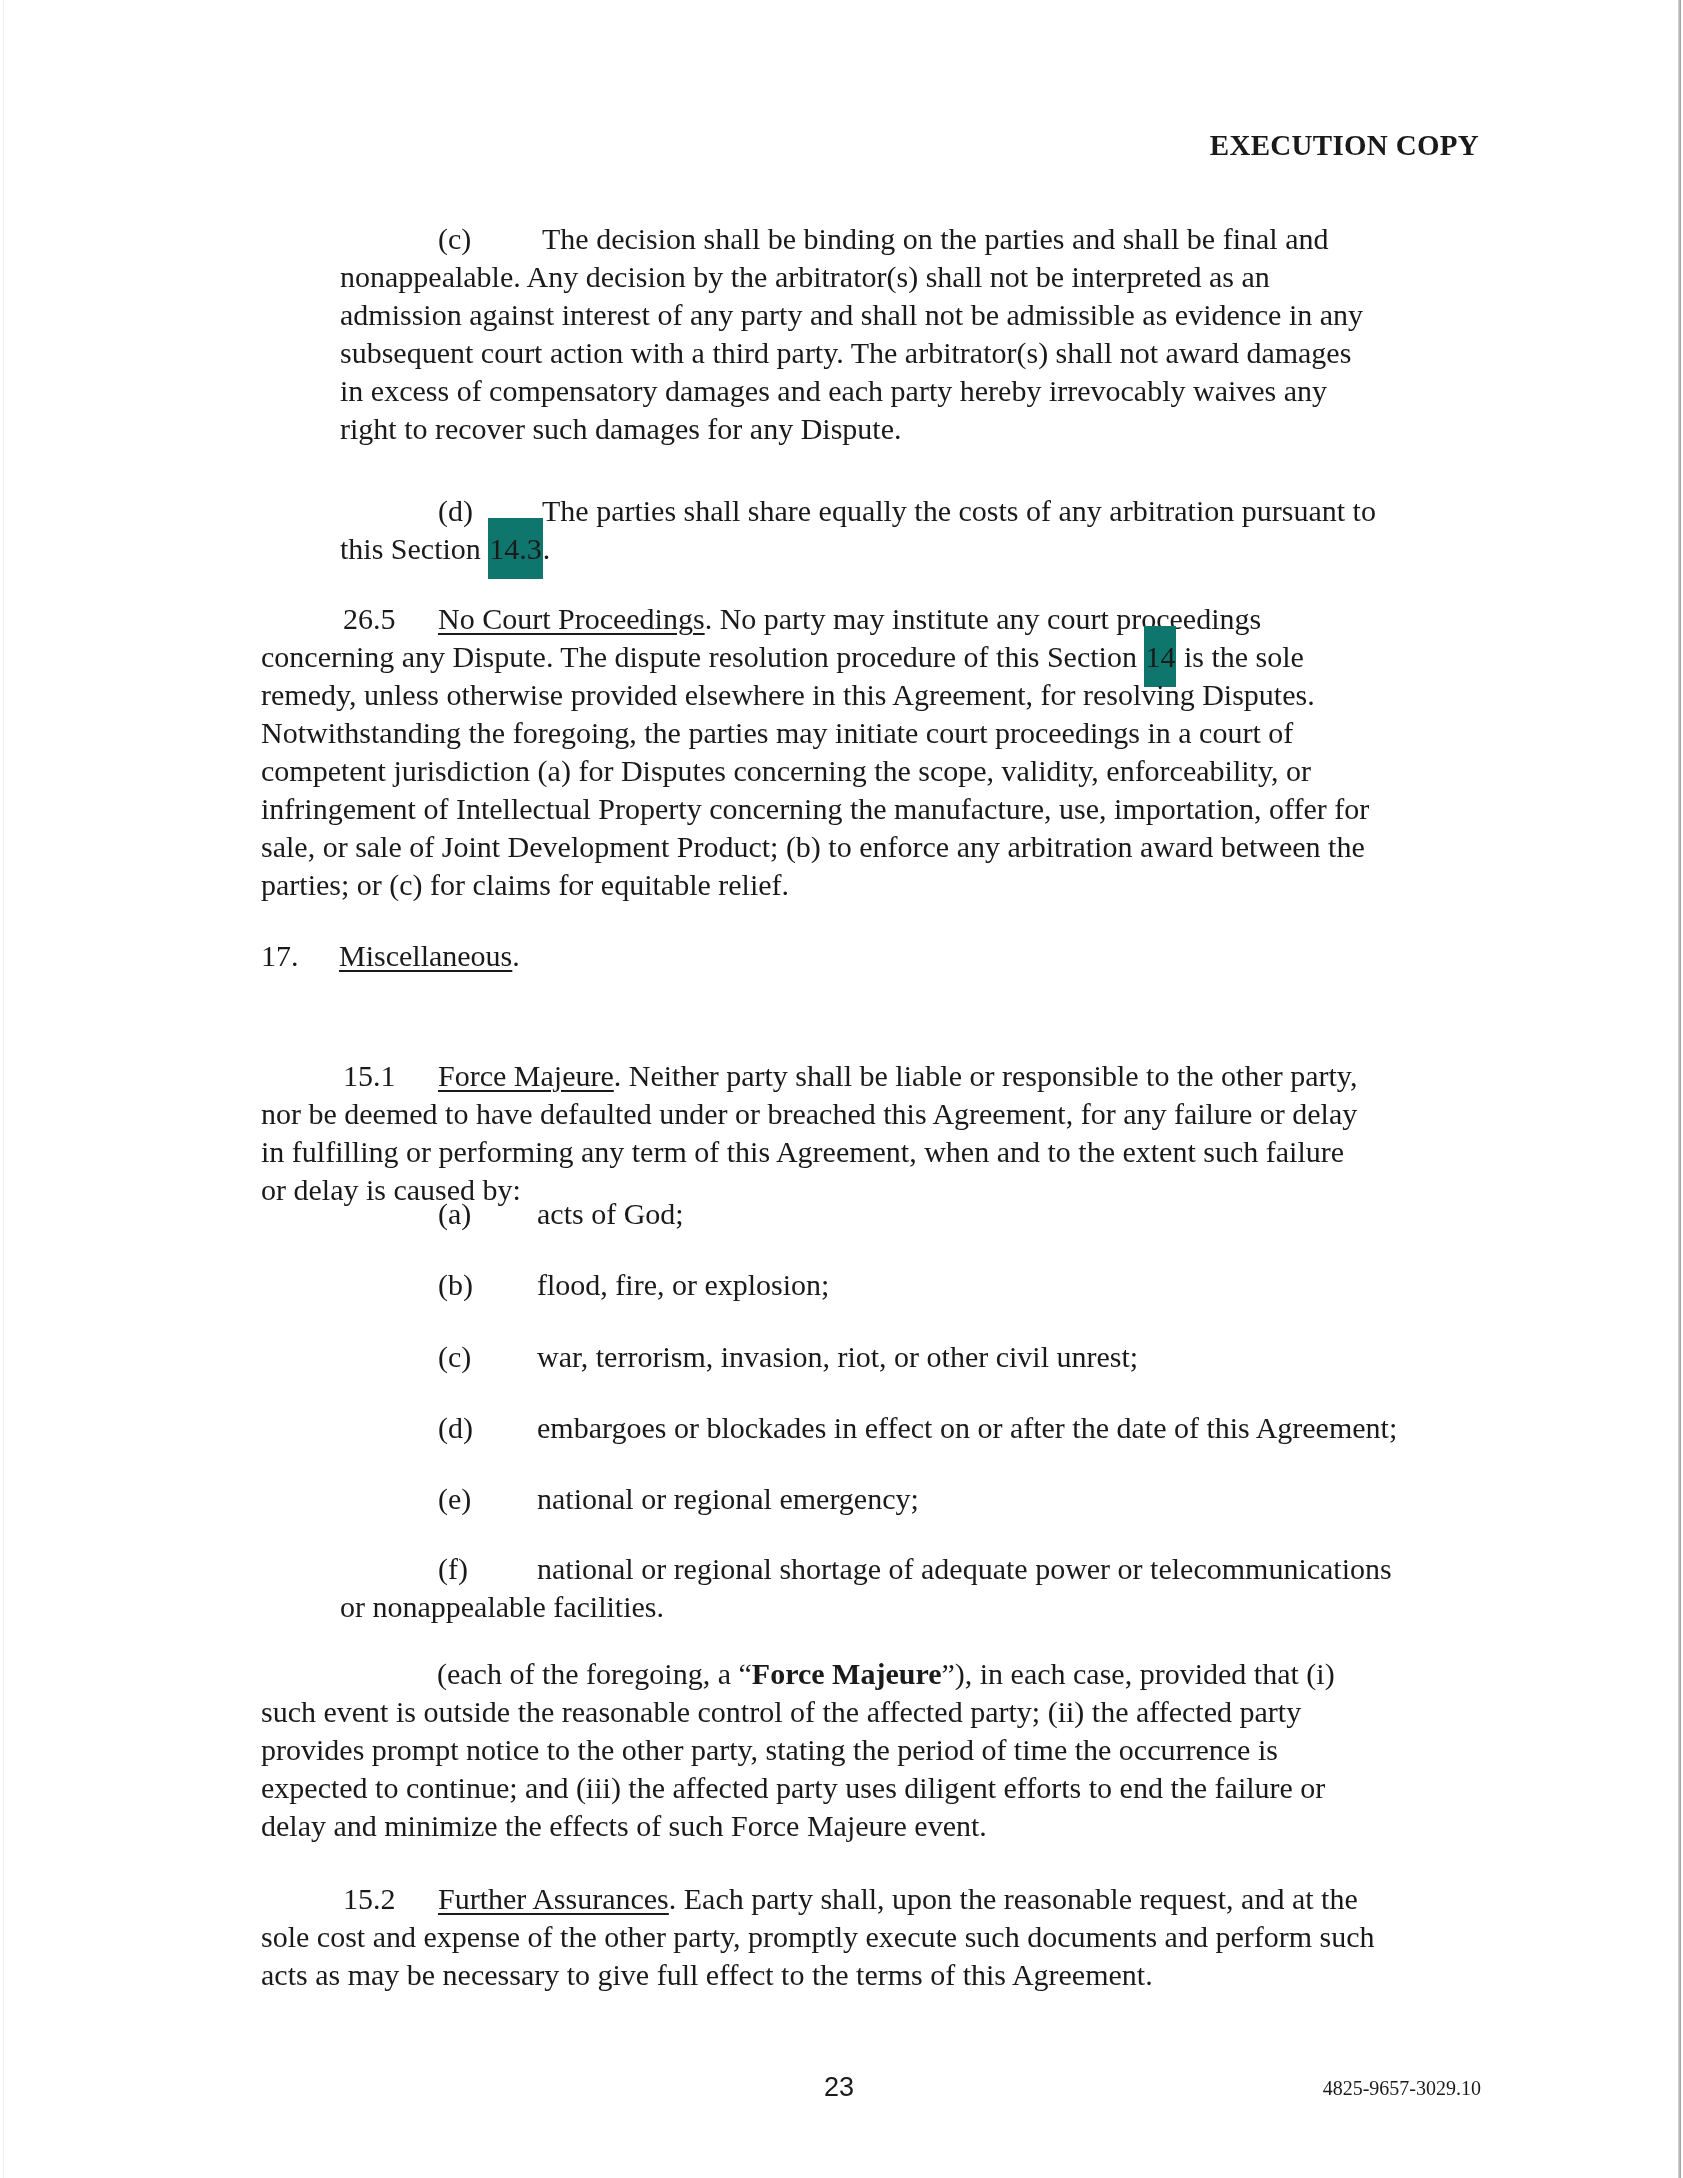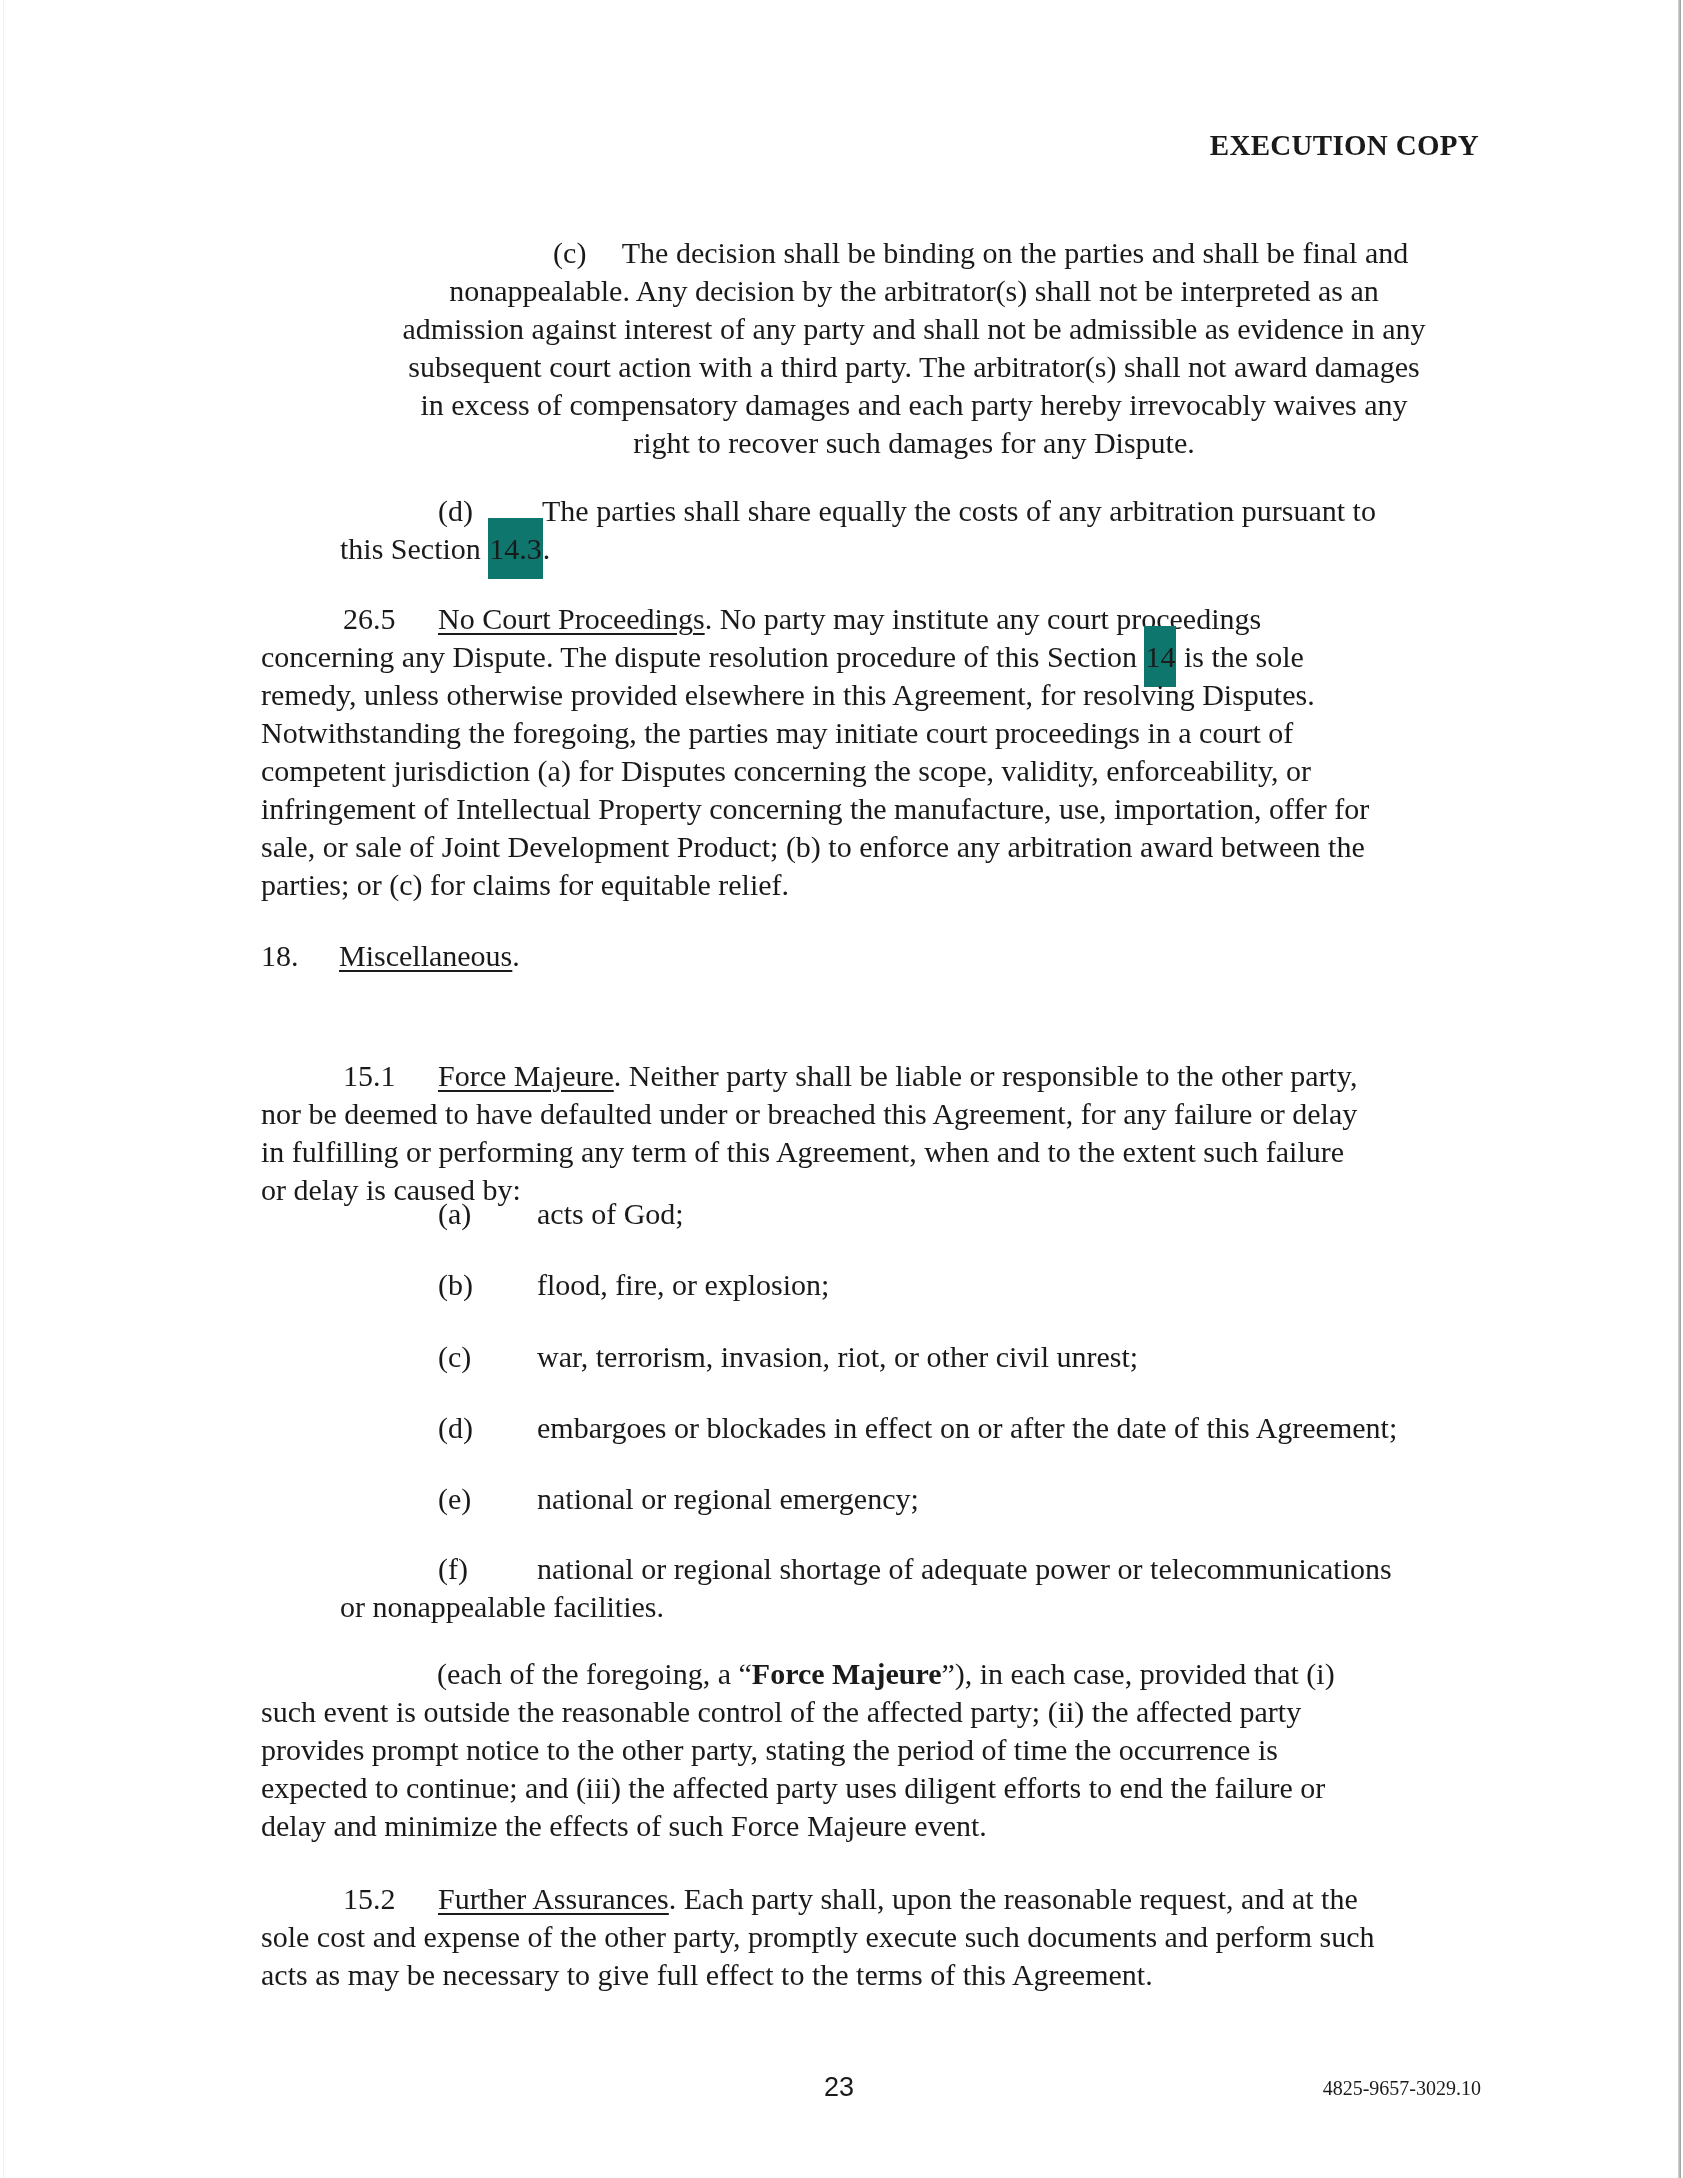--- a/index.html
+++ b/index.html
@@ -97,21 +97,21 @@
   </style>
 </head>
 <body>
 
 <div class="page">
   <div class="edge-left"></div>
   <div class="edge-right"></div>
 
   <div class="header-copy">EXECUTION COPY</div>
 
-  <div class="indent-block" style="top:234px;text-align:center;">
+  <div class="indent-block" style="top:220px;">
     <span class="line"><span class="label-c">(c)</span><span>The decision shall be binding on the parties and shall be final and</span></span>
     <span class="line">nonappealable. Any decision by the arbitrator(s) shall not be interpreted as an</span>
     <span class="line">admission against interest of any party and shall not be admissible as evidence in any</span>
     <span class="line">subsequent court action with a third party. The arbitrator(s) shall not award damages</span>
     <span class="line">in excess of compensatory damages and each party hereby irrevocably waives any</span>
     <span class="line">right to recover such damages for any Dispute.</span>
   </div>
 
   <div class="indent-block" style="top:492px;">
     <span class="line"><span class="label-c">(d)</span><span>The parties shall share equally the costs of any arbitration pursuant to</span></span>
@@ -123,21 +123,21 @@
     <span class="line"><span>concerning any Dispute. The dispute resolution procedure of this Section </span><span class="xref">14</span><span> is the sole</span></span>
     <span class="line">remedy, unless otherwise provided elsewhere in this Agreement, for resolving Disputes.</span>
     <span class="line">Notwithstanding the foregoing, the parties may initiate court proceedings in a court of</span>
     <span class="line">competent jurisdiction (a) for Disputes concerning the scope, validity, enforceability, or</span>
     <span class="line">infringement of Intellectual Property concerning the manufacture, use, importation, offer for</span>
     <span class="line">sale, or sale of Joint Development Product; (b) to enforce any arbitration award between the</span>
     <span class="line">parties; or (c) for claims for equitable relief.</span>
   </div>
 
   <div class="text" style="top:937px;">
-    <span class="line"><span style="display:inline-block;width:78px;">18.</span><span class="u">Miscellaneous</span><span>.</span></span>
+    <span class="line"><span style="display:inline-block;width:78px;">17.</span><span class="u">Miscellaneous</span><span>.</span></span>
   </div>
 
   <div class="text" style="top:1057px;">
     <span class="line"><span class="sec-num">15.1</span><span class="u">Force Majeure</span><span>.</span><span> Neither party shall be liable or responsible to the other party,</span></span>
     <span class="line">nor be deemed to have defaulted under or breached this Agreement, for any failure or delay</span>
     <span class="line">in fulfilling or performing any term of this Agreement, when and to the extent such failure</span>
     <span class="line">or delay is caused by:</span>
   </div>
 
   <div class="list-item" style="top:1195px;">

